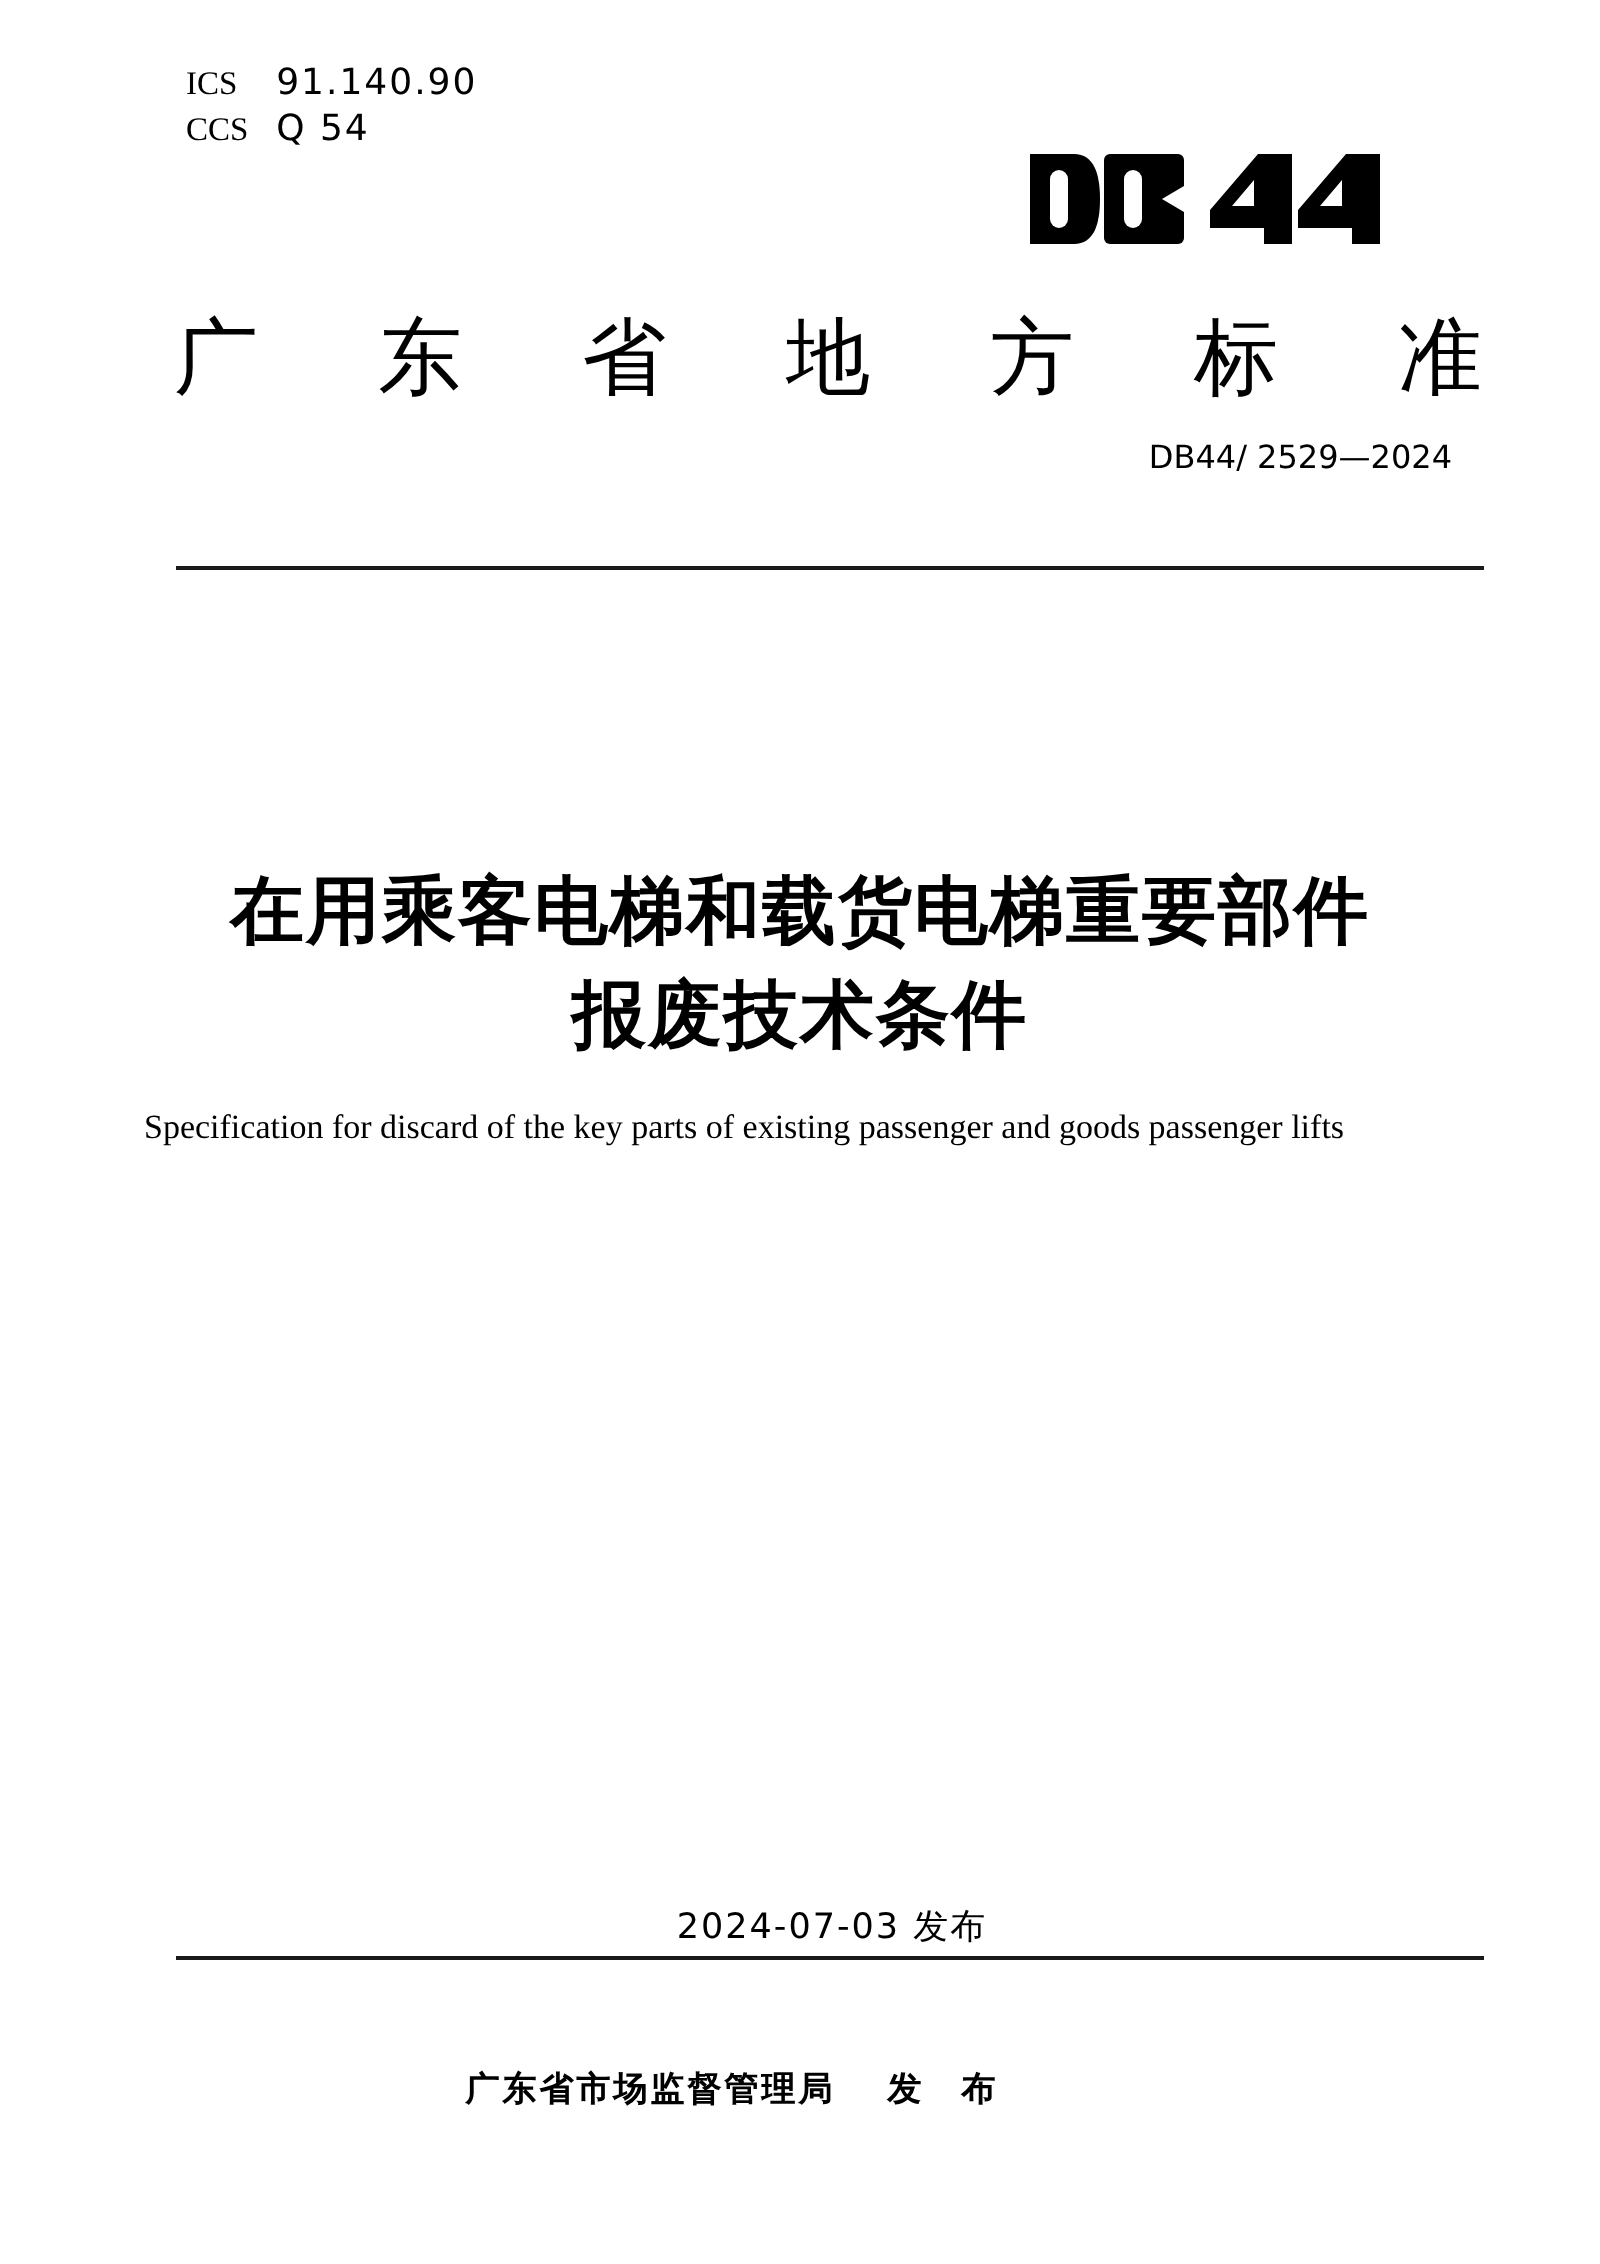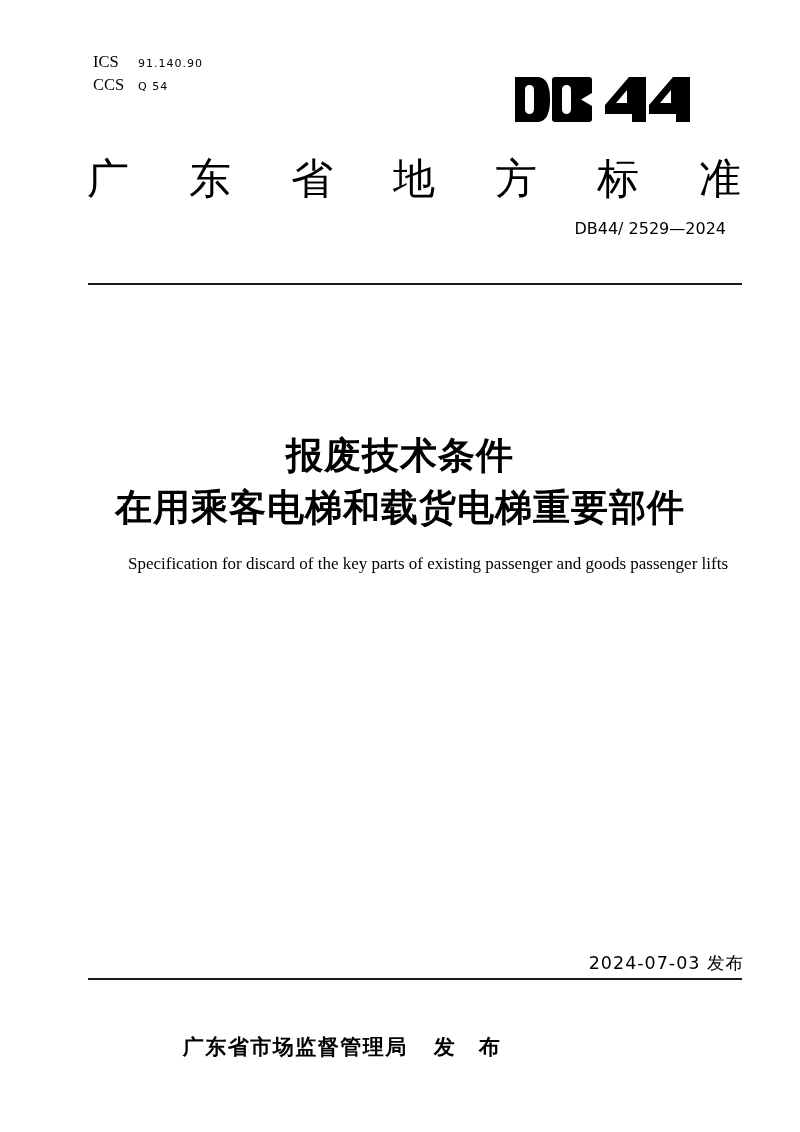--- a/index.html
+++ b/index.html
@@ -11,23 +11,23 @@
     color: #000;
     overflow: hidden;
   }
   .page { position: absolute; inset: 0; background: #fff; }
 
   
   .ics-block { position: absolute; left: 93px; top: 30px; font-size: 16px; }
   .ics-row { height: 23px; line-height: 23px; white-space: nowrap; }
   .ics-label {
     display: inline-block; width: 40px;
-    font-family: "Liberation Serif", serif; font-size: 16.5px; margin-top: 20px;
+    font-family: "Liberation Serif", serif; font-size: 16.5px;
   }
-  .ics-value { font-family: "DejaVu Sans", sans-serif; font-size: 11px; letter-spacing: 1px; }
+  .ics-value { font-family: "DejaVu Sans", sans-serif; font-size: 18px; letter-spacing: 1px; }
 
   
   .logo { position: absolute; left: 515px; top: 77px; width: 177px; height: 45px; }
 
   
   .standard-name {
     position: absolute; left: 87px; top: 156px; width: 654px;
     display: flex; justify-content: space-between;
     font-size: 42px; line-height: 46px; font-weight: 400;
   }
@@ -46,37 +46,37 @@
   
   .doc-title {
     position: absolute; left: 60px; top: 430px; width: 680px;
     text-align: center; font-weight: bold;
     font-size: 37px; line-height: 52px; letter-spacing: 1px;
   }
 
   
   .doc-subtitle {
     position: absolute; left: 72px; top: 550px; width: 656px;
-    text-align: right;
+    text-align: left;
     font-family: "Liberation Serif", serif;
     font-size: 17px; line-height: 27px;
   }
 
   
   .dates-row {
     position: absolute; left: 88px; top: 951px; width: 656px;
-    display: flex; justify-content: flex-end;
+    display: flex; justify-content: center;
     font-size: 17.5px; letter-spacing: 1px; white-space: nowrap;
   }
 
   
   .publisher-row {
     position: absolute; left: 0; top: 1033px; width: 684px;
     display: flex; justify-content: center; align-items: center; gap: 26px;
-    font-size: 21px; font-weight: bold; letter-spacing: 1.5px; white-space: nowrap;
+    font-size: 17px; font-weight: bold; letter-spacing: 1.5px; white-space: nowrap; padding-left: 24px;
   }
 </style>
 </head>
 <body>
 
 <div class="page">
 
   <div class="ics-block">
     <div class="ics-row">
       <span class="ics-label">ICS</span>
@@ -116,22 +116,22 @@
     <span>方</span>
     <span>标</span>
     <span>准</span>
   </div>
 
   <div class="standard-number">DB44/ 2529—2024</div>
 
   <div class="rule rule-top"></div>
 
   <div class="doc-title">
+    <div>在用乘客电梯和载货电梯重要部件</div>
     <div>报废技术条件</div>
-    <div>在用乘客电梯和载货电梯重要部件</div>
   </div>
 
   <div class="doc-subtitle">Specification for discard of the key parts of existing passenger and goods passenger lifts</div>
 
   <div class="dates-row">
     <span>2024-07-03 发布</span>
   </div>
 
   <div class="rule rule-bottom"></div>
 

